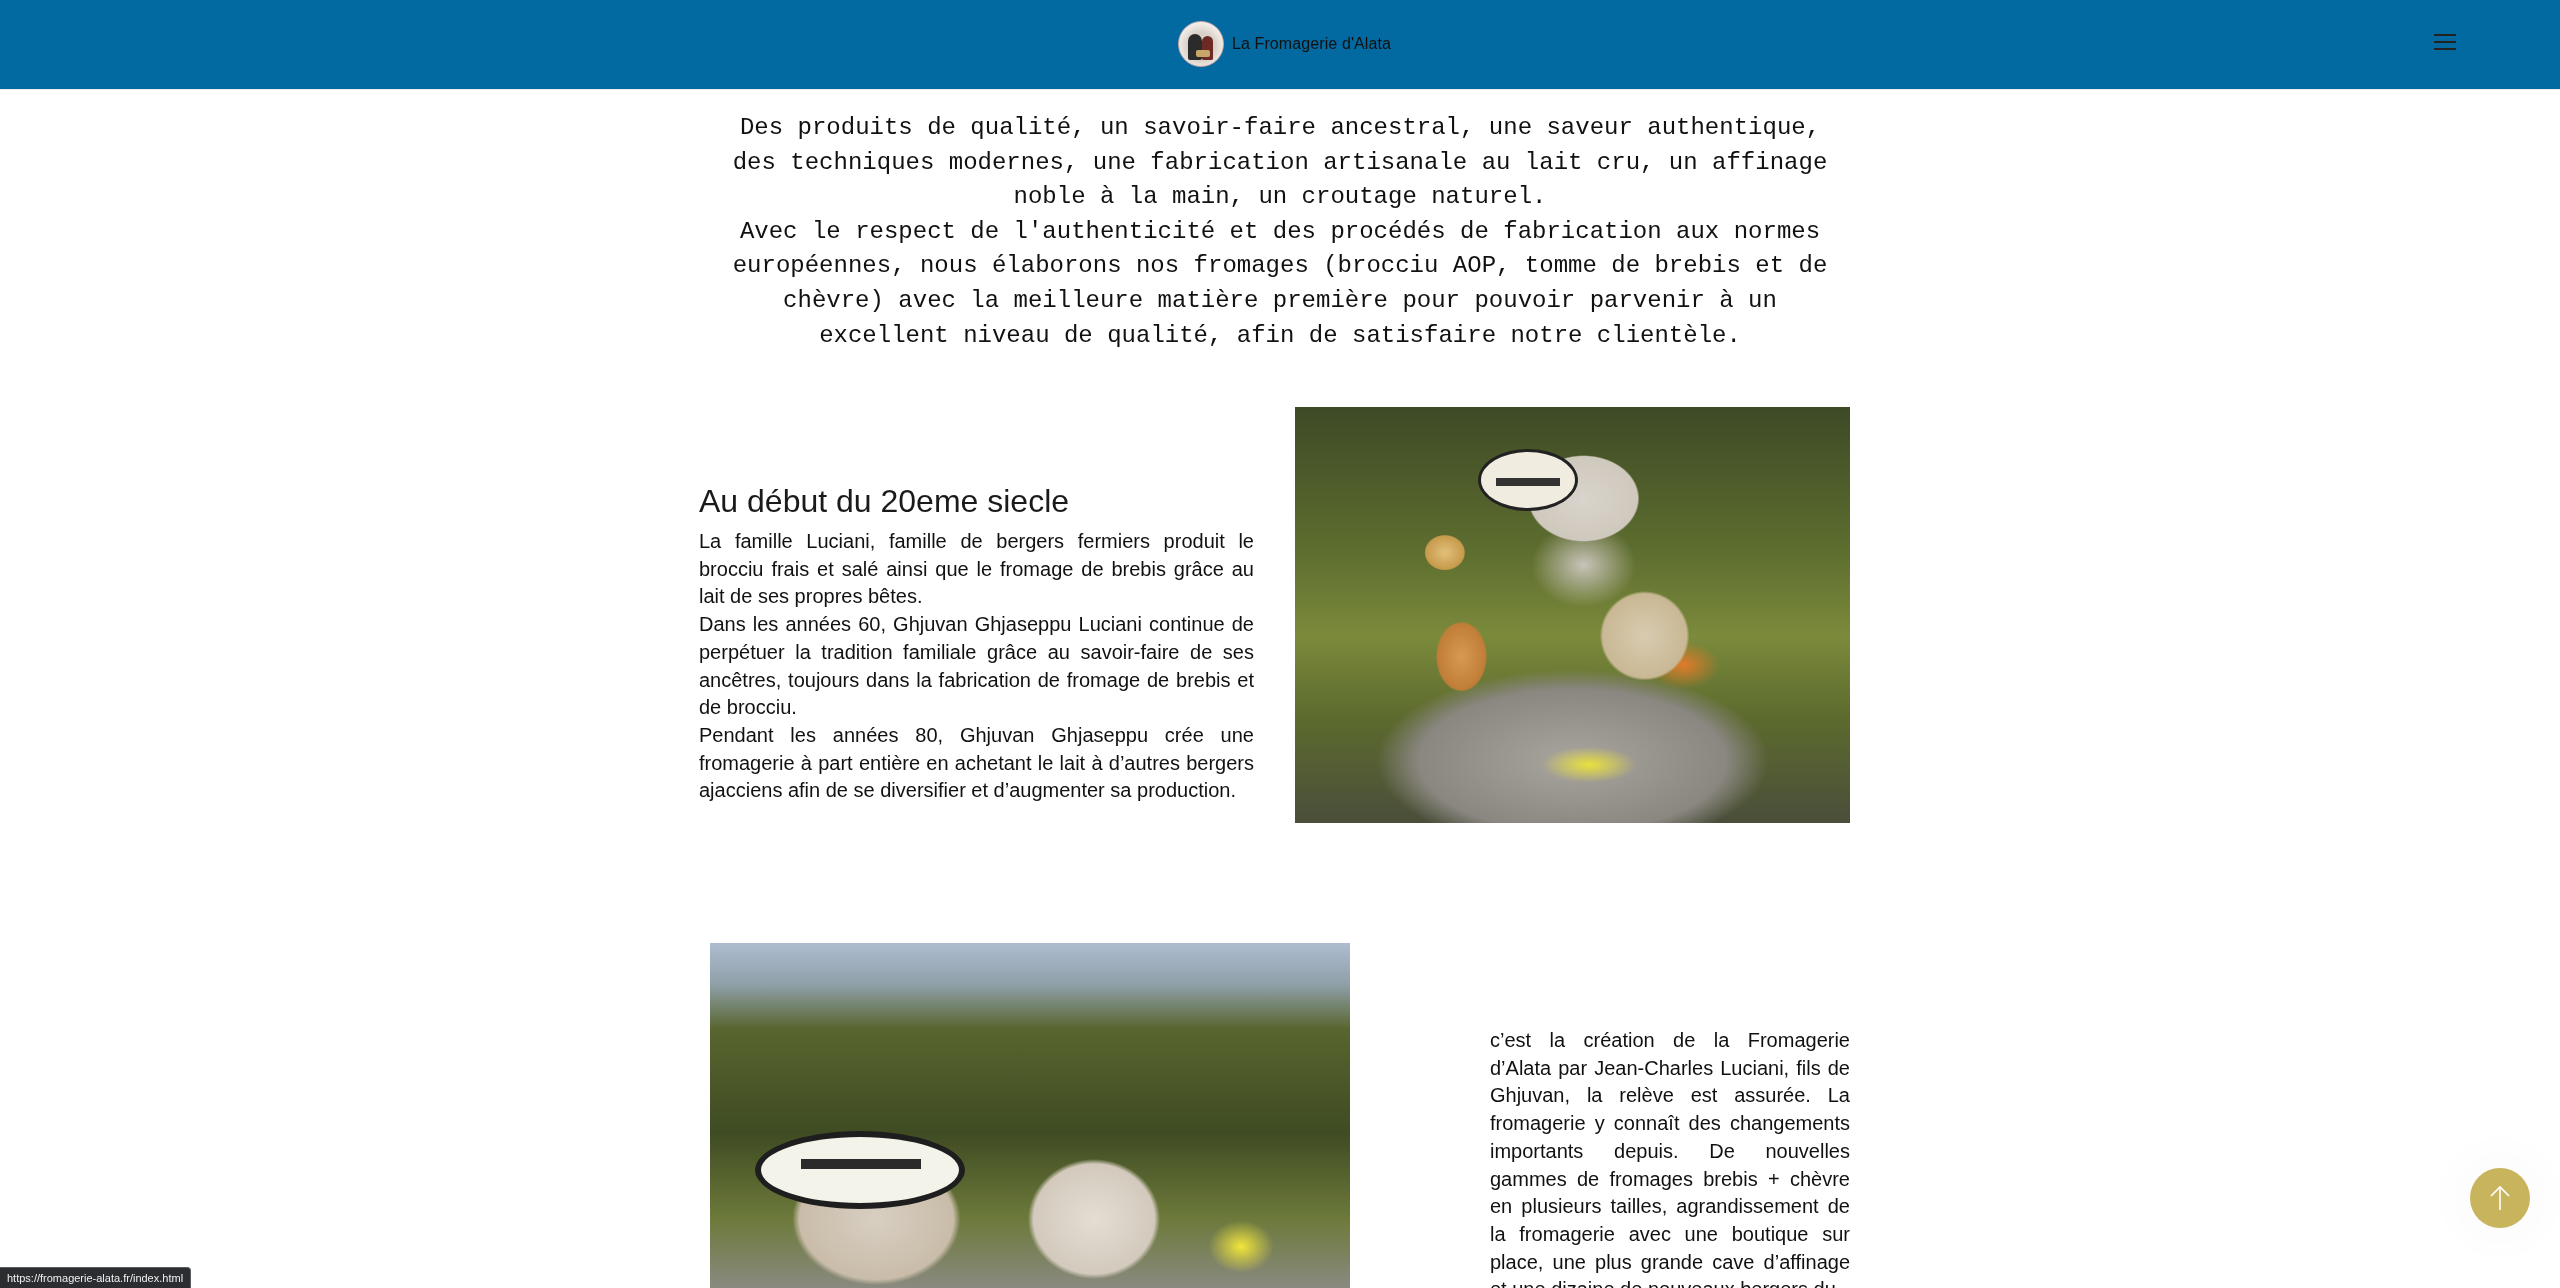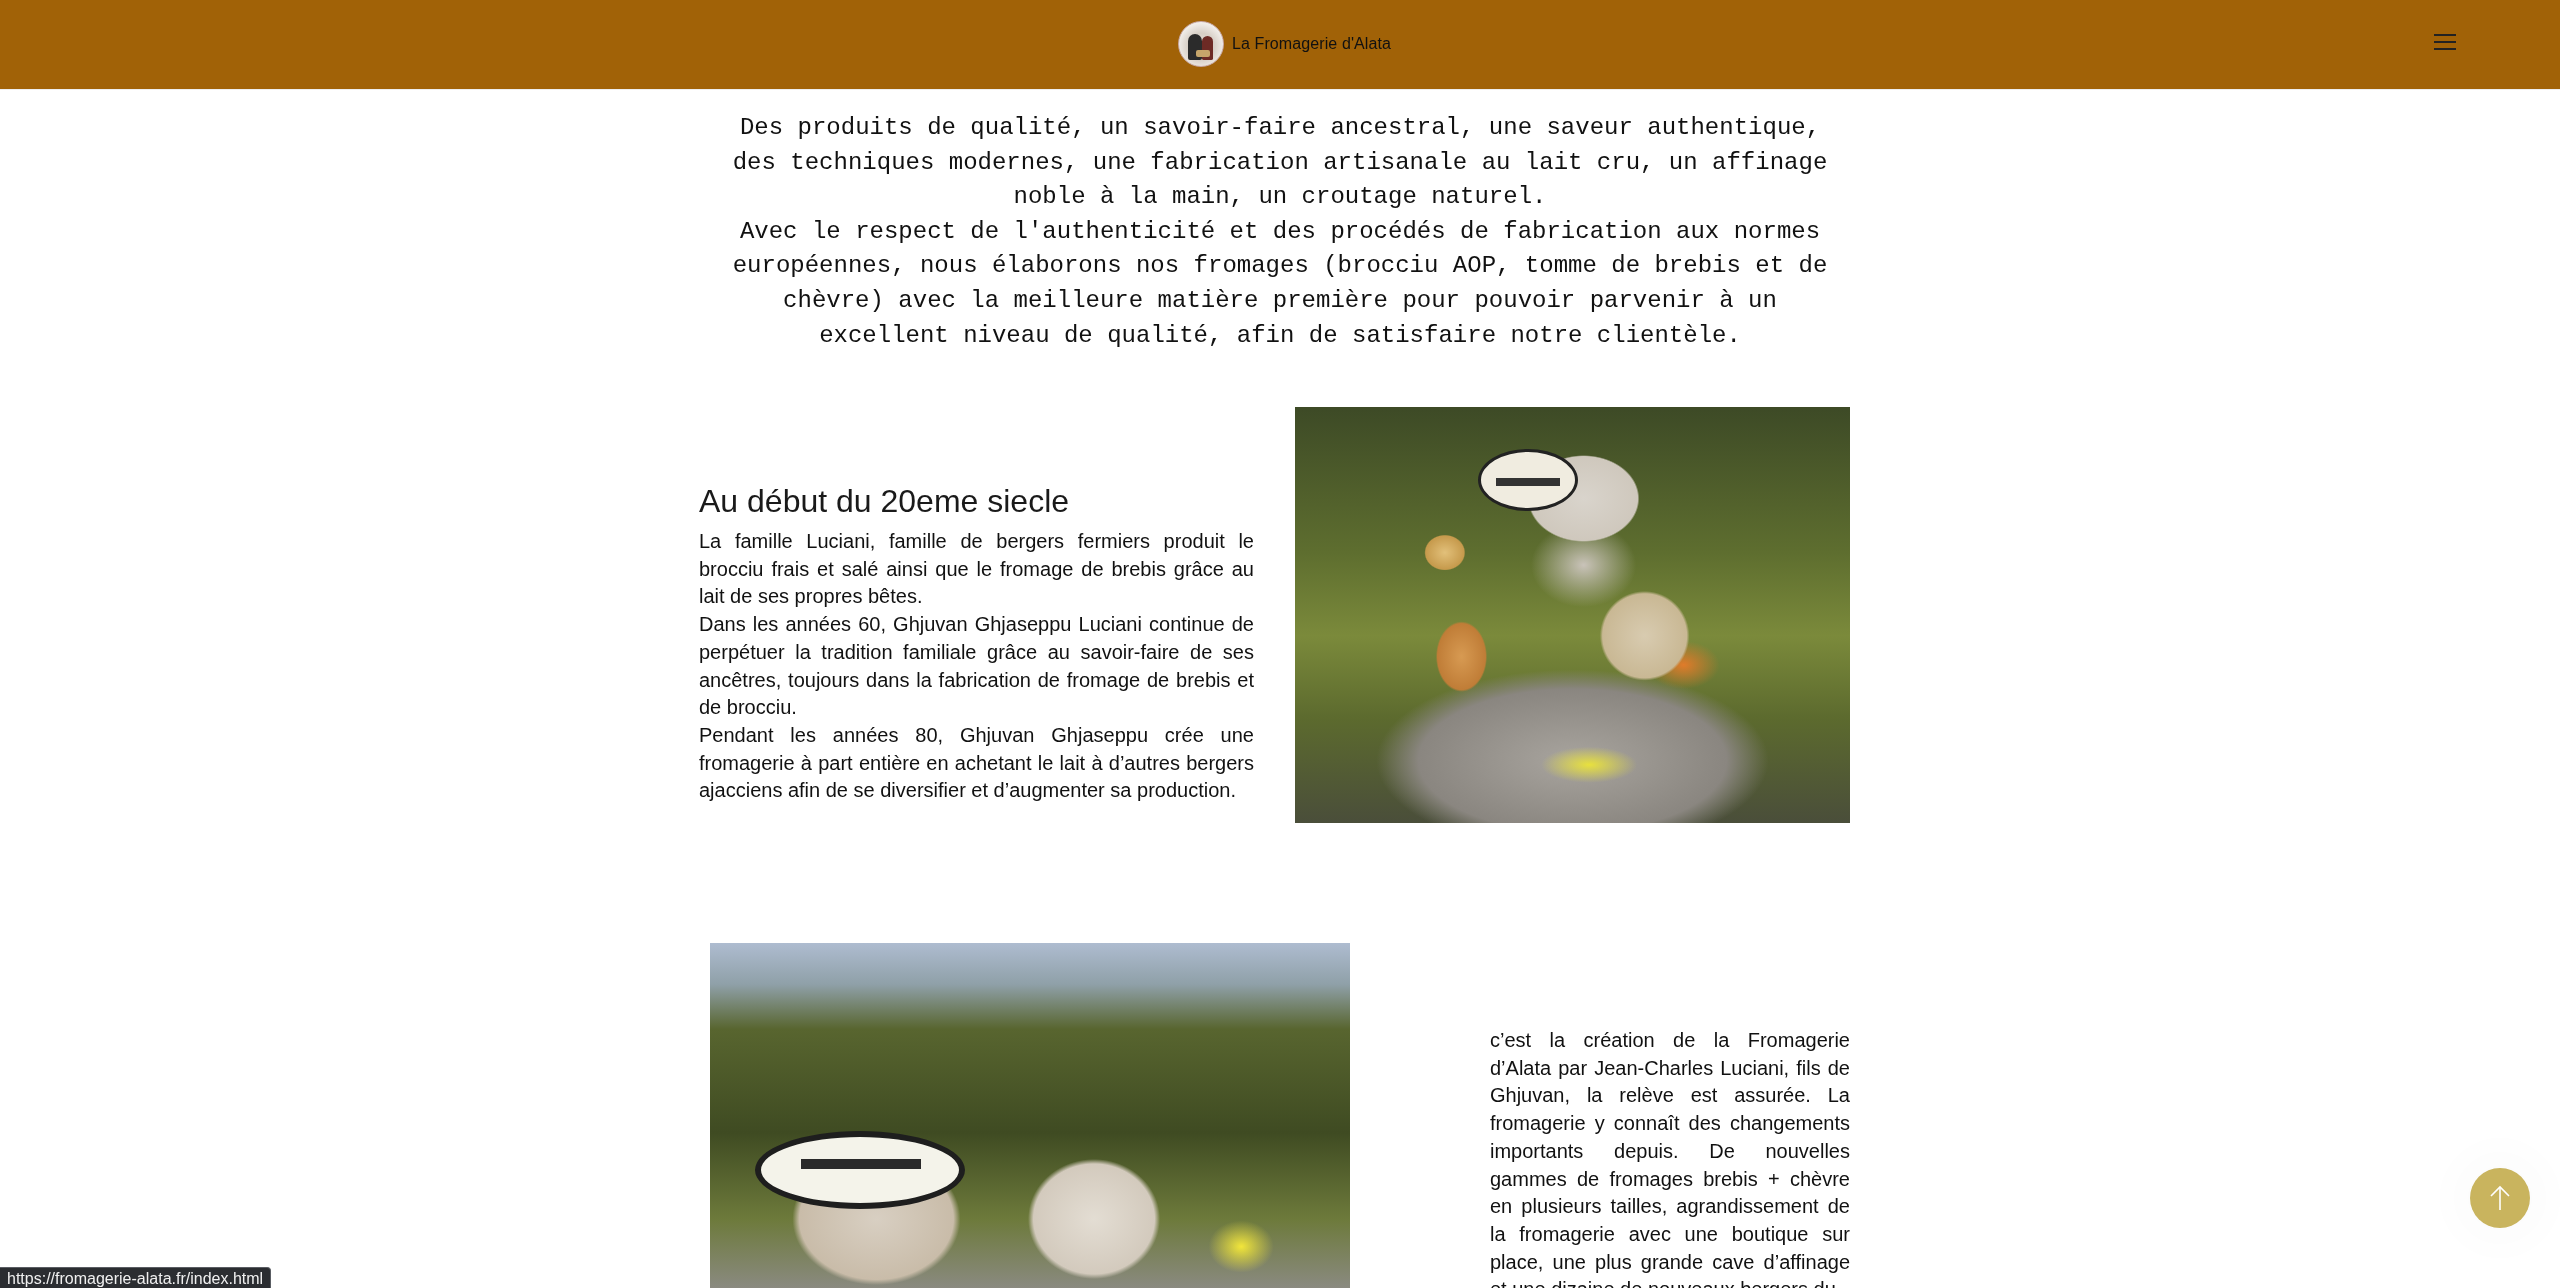--- a/index.html
+++ b/index.html
@@ -1,21 +1,21 @@
 <!DOCTYPE html>
 <html><head>
 <meta charset="utf-8">
 <style>
   * { box-sizing: border-box; margin: 0; padding: 0; }
   html, body { width: 2560px; height: 1288px; overflow: hidden; background: #ffffff; }
   body { position: relative; font-family: "Liberation Sans", sans-serif; color: #1a1a1a; }
 
   .header {
     position: absolute; left: 0; top: 0; width: 2560px; height: 90px;
-    background: #a16207; border-bottom: 1px solid #eeeeee; z-index: 10;
+    background: #0369a1; border-bottom: 1px solid #eeeeee; z-index: 10;
   }
   .brand { position: absolute; left: 1178px; top: 20px; height: 48px; display: flex; align-items: center; gap: 8px; }
   .logo {
     width: 46px; height: 46px; border-radius: 50%; border: 1.5px solid #c9a9a6;
     background: radial-gradient(circle at 50% 55%, #e9e2da 0%, #d7cfc6 40%, #f5f2ee 75%);
     position: relative; overflow: hidden;
   }
   .logo .fig1 { position: absolute; left: 9px; top: 12px; width: 14px; height: 26px; background: #2b2b2b; border-radius: 7px 7px 2px 2px; }
   .logo .fig2 { position: absolute; left: 23px; top: 14px; width: 11px; height: 24px; background: #6d2a25; border-radius: 6px 6px 2px 2px; }
   .logo .basket { position: absolute; left: 17px; top: 28px; width: 14px; height: 7px; background: #c7a66b; border-radius: 2px; }
@@ -77,21 +77,21 @@
 
   .to-top {
     position: absolute; left: 2470px; top: 1168px; width: 60px; height: 60px; border-radius: 50%;
     background: #c9b45e; display: flex; align-items: center; justify-content: center; cursor: pointer;
     box-shadow: 0 0 40px 20px rgba(0,0,0,0.015);
   }
   .to-top svg { width: 22px; height: 26px; }
 
   .status-url {
     position: absolute; left: 0; top: 1267px; height: 21px; padding: 0 7px;
-    background: #2b2d31; color: #f0f0f0; font-size: 16px; line-height: 21px;
+    background: #2b2d31; color: #f0f0f0; font-size: 11px; line-height: 21px;
     border: 1px solid #5a5d63; border-left: none; border-bottom: none; border-radius: 0 4px 0 0;
   }
 </style>
 </head>
 <body>
 
 <div class="header">
   <div class="brand">
     <div class="logo">
       <div class="fig1"></div>

